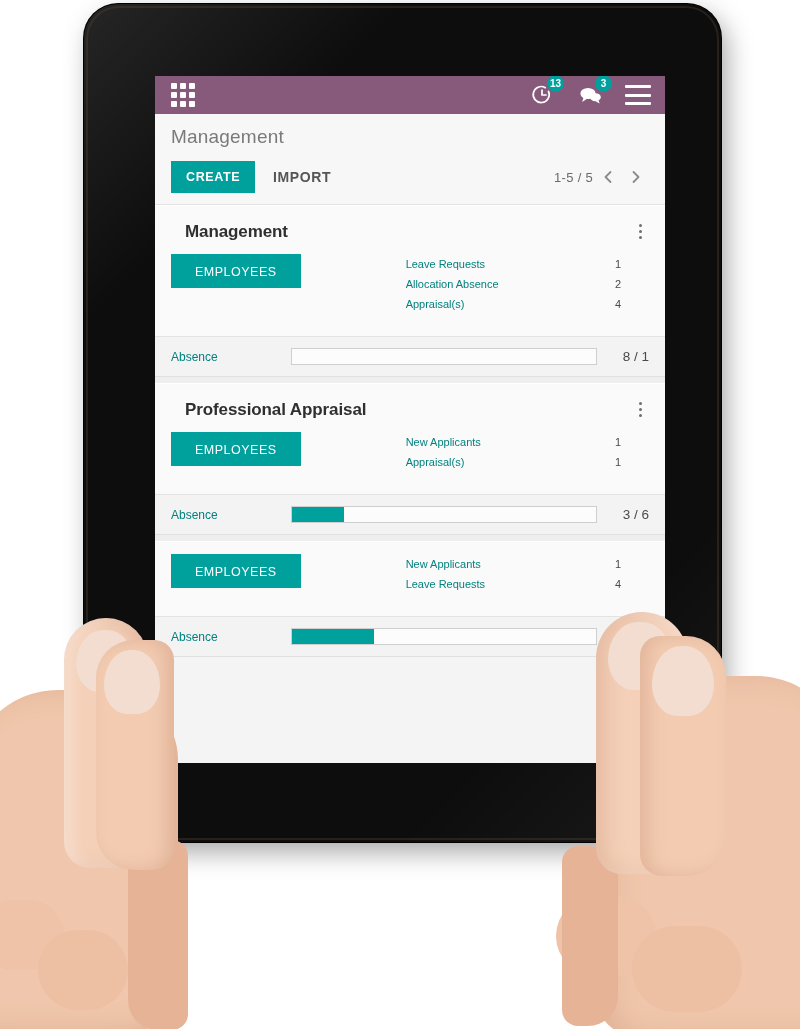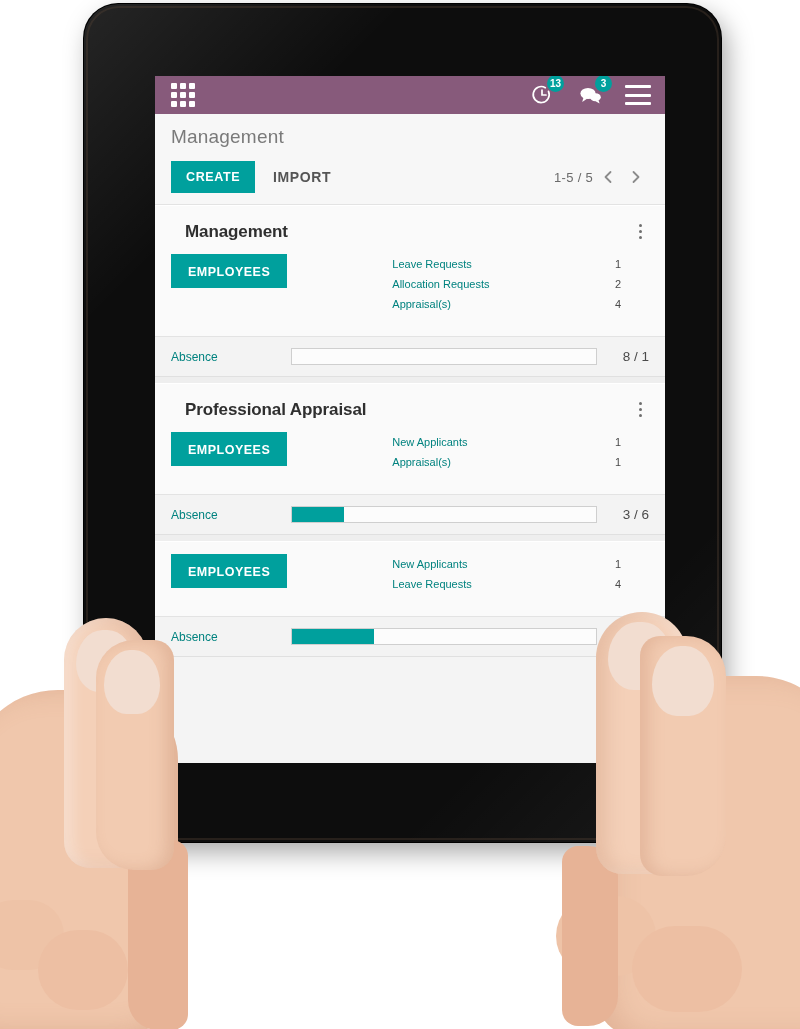--- a/index.html
+++ b/index.html
@@ -86,22 +86,22 @@
     background:#fafafa;border-bottom:1px solid #e0e0e0;border-top:1px solid #fff;
     margin-bottom:6px;
   }
   .card-head{display:flex;align-items:flex-end;padding:14px 16px 0 30px;}
   .card-title{font-size:17px;font-weight:bold;color:#2f2f2f;letter-spacing:-.1px;}
   .dots{margin-left:auto;width:18px;height:22px;display:flex;flex-direction:column;align-items:center;justify-content:center;gap:3px;cursor:pointer;}
   .dots i{display:block;width:3px;height:3px;background:#6e6e6e;border-radius:50%;}
   .card-body{display:flex;padding:12px 16px 22px 16px;}
   .btn-emp{
     background:#00a09d;color:#fff;border:none;
-    font-size:12.5px;font-weight:bold;letter-spacing:.5px;
-    padding:11px 17px;cursor:pointer;height:34px;box-sizing:border-box;font-family:inherit;
+    font-size:12.5px;font-weight:normal;letter-spacing:.5px;
+    padding:11px 24px;cursor:pointer;height:34px;box-sizing:border-box;font-family:inherit;
   }
   .stats{margin-left:105px;flex:1;}
   .stat-row{display:flex;align-items:flex-start;font-size:11px;line-height:20px;}
   .stat-label{color:#00827f;cursor:pointer;}
   .stat-val{margin-left:auto;color:#4a4a4a;padding-right:28px;}
   .card-foot{
     border-top:1px solid #e3e3e3;background:#f3f3f3;
     display:flex;align-items:center;padding:11px 16px;
   }
   .abs-label{font-size:12px;color:#00827f;cursor:pointer;width:120px;}
@@ -244,21 +244,21 @@
           </span>
         </div>
         <div class="card-body">
           <button class="btn-emp">EMPLOYEES</button>
           <div class="stats">
             <div class="stat-row">
               <span class="stat-label">Leave Requests</span>
               <span class="stat-val">1</span>
             </div>
             <div class="stat-row">
-              <span class="stat-label">Allocation Requests</span>
+              <span class="stat-label">Allocation Absence</span>
               <span class="stat-val">2</span>
             </div>
             <div class="stat-row">
               <span class="stat-label">Appraisal(s)</span>
               <span class="stat-val">4</span>
             </div>
           </div>
         </div>
         <div class="card-foot">
           <span class="abs-label">Absence</span>

